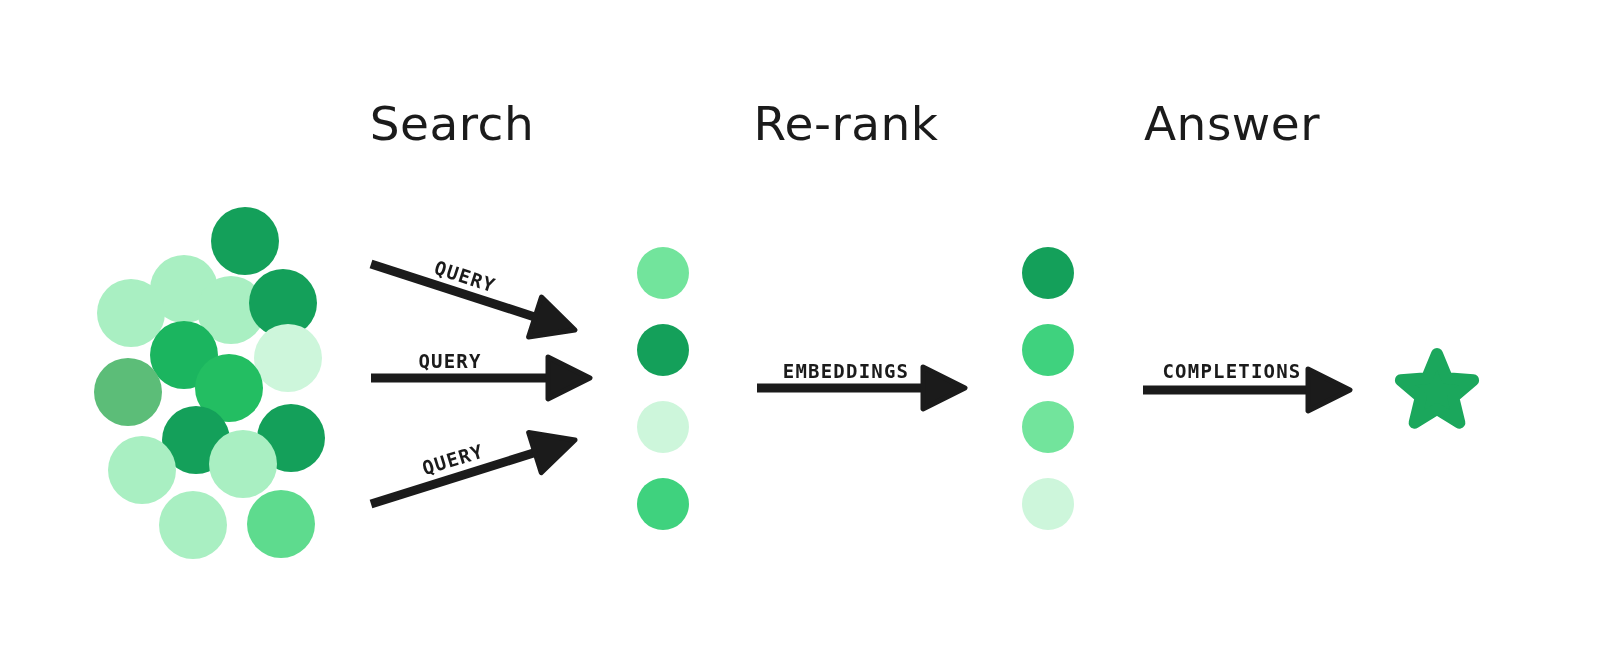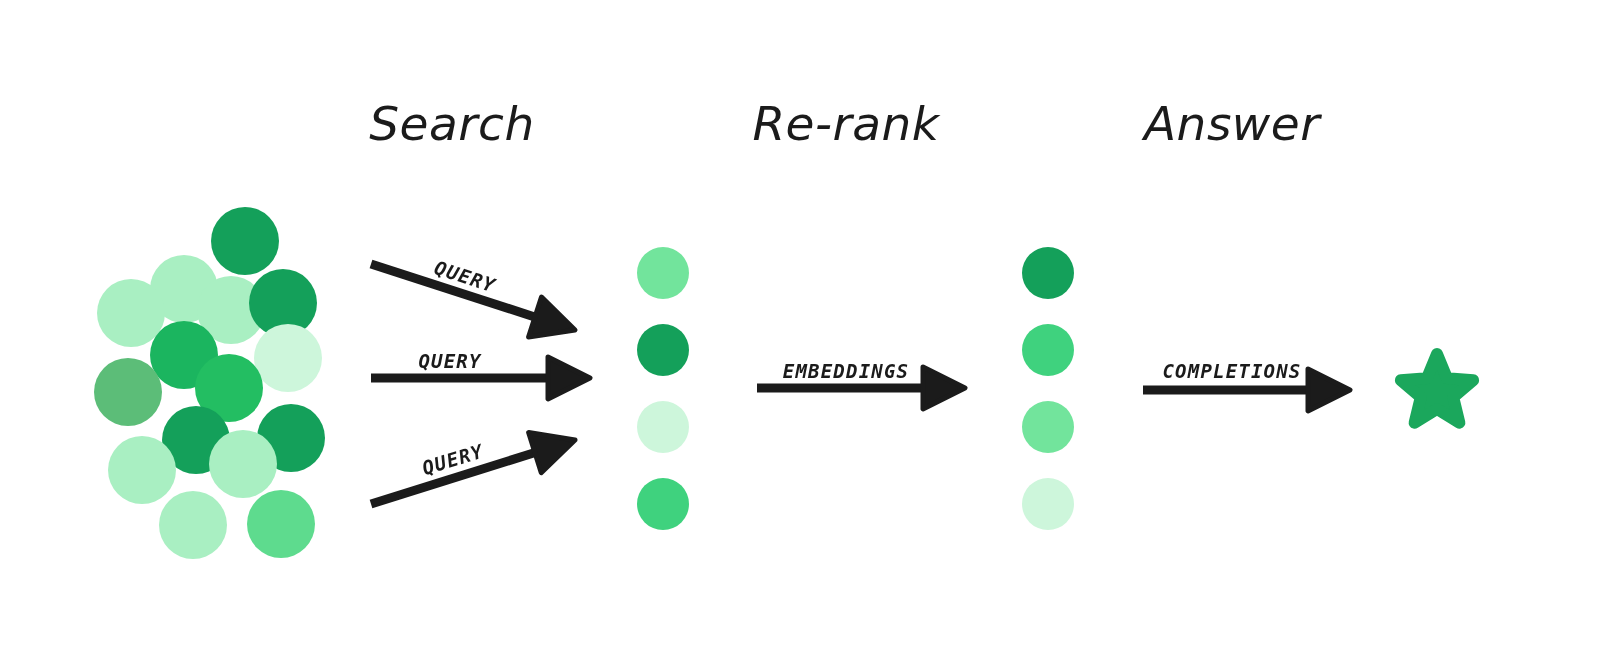--- a/index.html
+++ b/index.html
@@ -12,21 +12,20 @@
     width: 1600px;
     height: 671px;
     font-family: "DejaVu Sans Mono", "Liberation Mono", monospace;
     overflow: hidden;
   }
   #diagram-root {
     position: relative;
     width: 1420px;
     height: 671px;
     background: #84cc16;
-    font-style: italic;
   }
   svg#scene {
     display: block;
     width: 1600px;
     height: 671px;
   }
   .stage-heading {
     font-family: "DejaVu Sans", "Liberation Sans", sans-serif;
     font-size: 47px;
     font-weight: 500;

